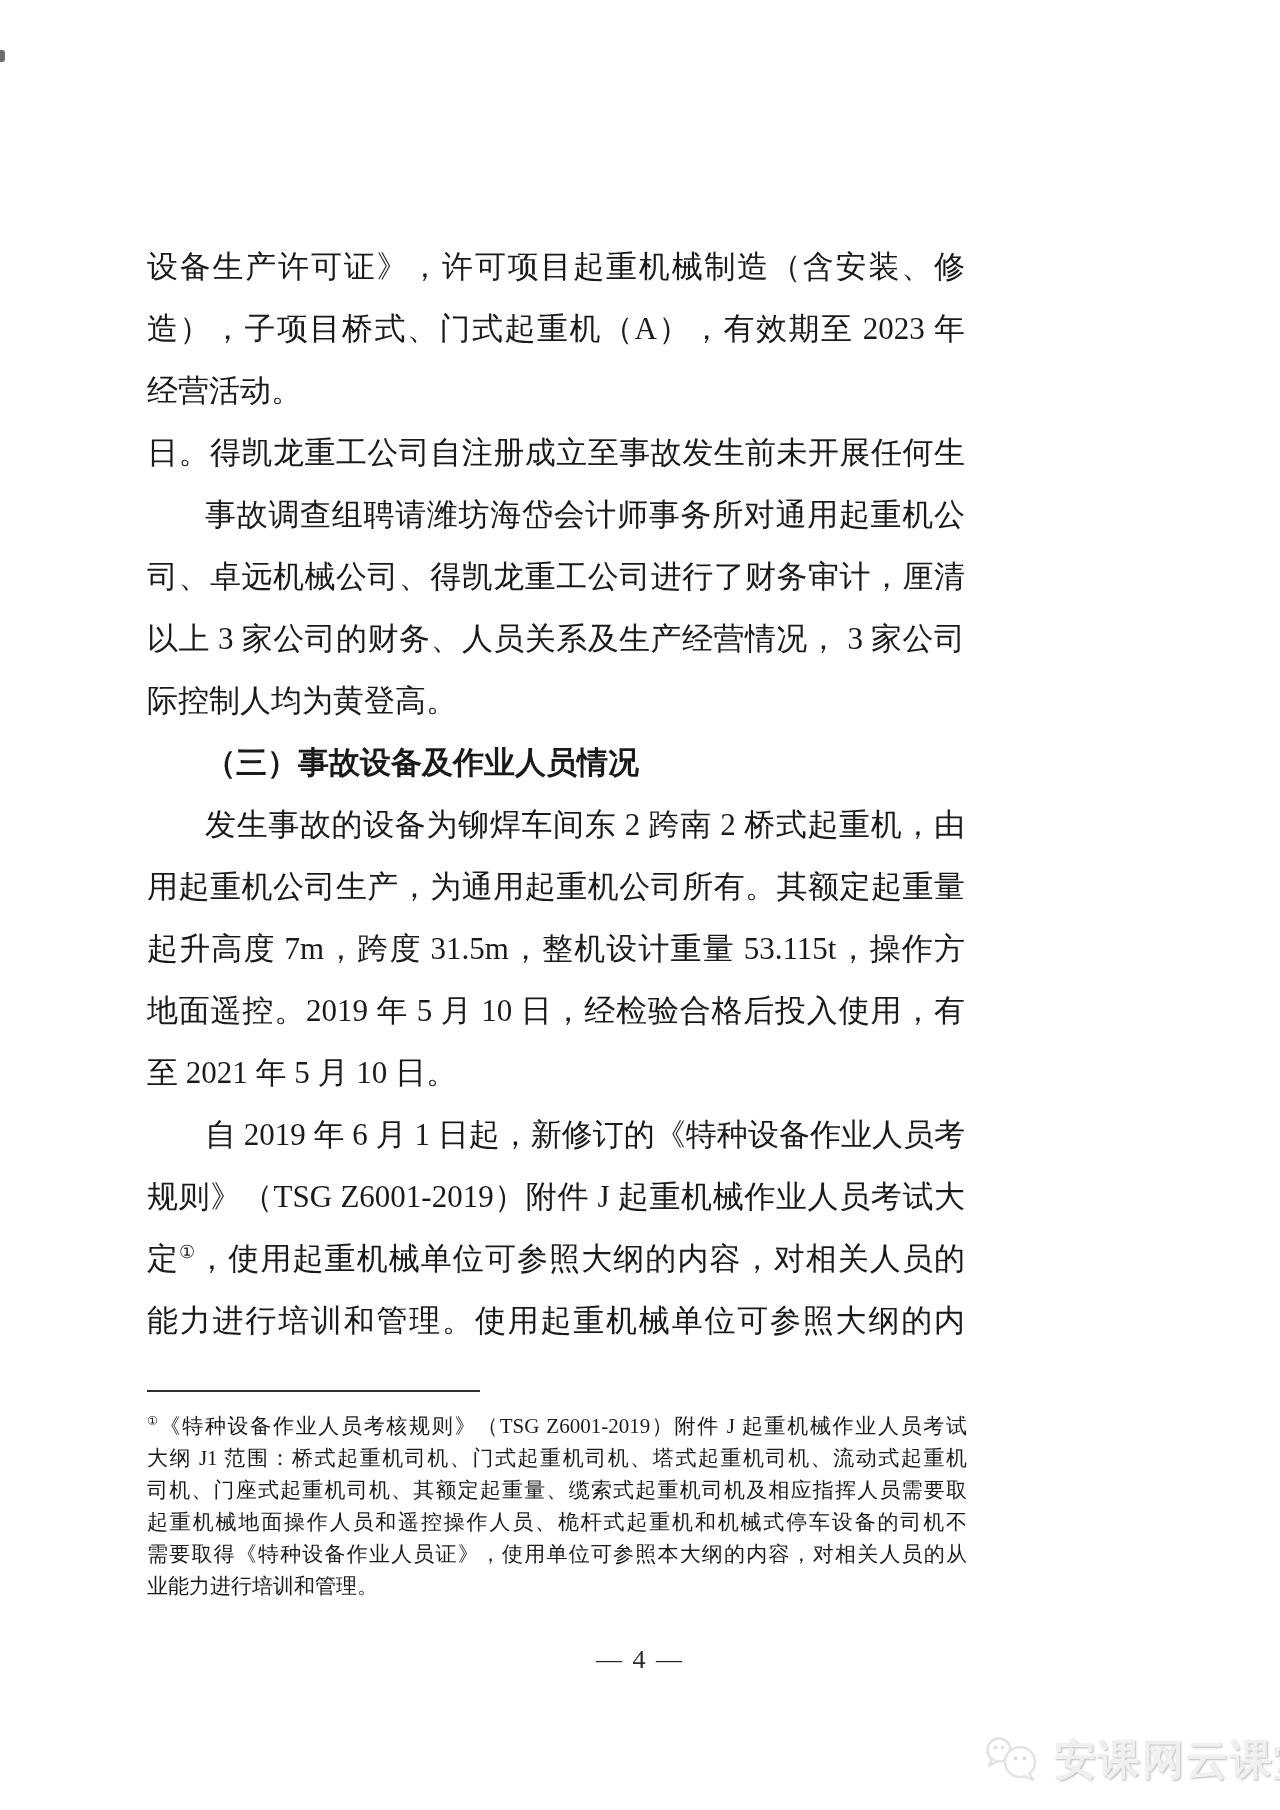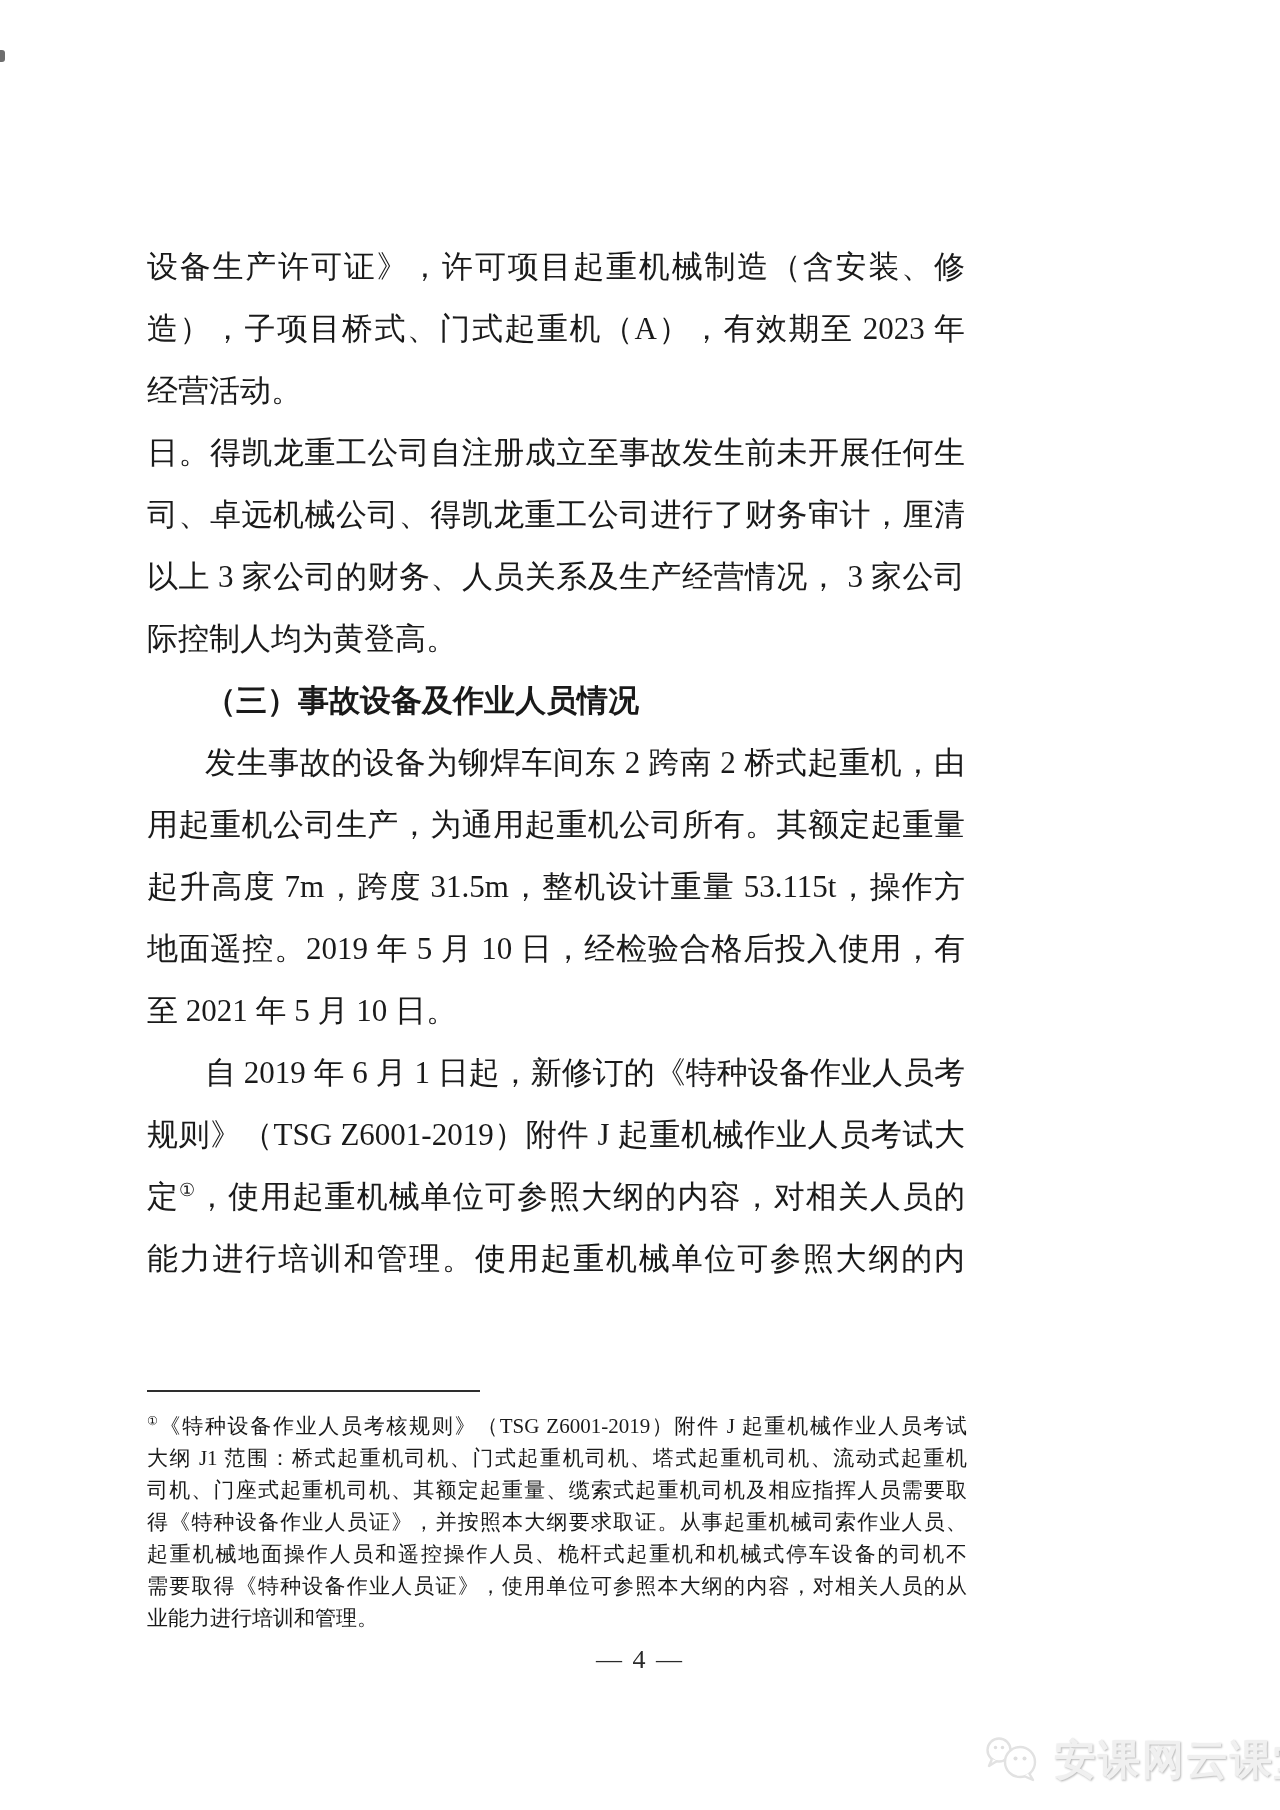--- a/index.html
+++ b/index.html
@@ -69,20 +69,21 @@
 
 <div class="page">
 
   <div class="scan-speck"></div>
 
   <div class="body-text">
     <div class="line justify">设备生产许可证》，许可项目起重机械制造（含安装、修理、改</div>
     <div class="line justify">造），子项目桥式、门式起重机（A），有效期至 2023 年 11 月 6</div>
     <div class="line">经营活动。</div>
     <div class="line justify">日。得凯龙重工公司自注册成立至事故发生前未开展任何生产</div>
+    <div class="line justify indent">事故调查组聘请潍坊海岱会计师事务所对通用起重机公</div>
     <div class="line justify">司、卓远机械公司、得凯龙重工公司进行了财务审计，厘清了</div>
     <div class="line justify">以上 3 家公司的财务、人员关系及生产经营情况， 3 家公司实</div>
     <div class="line">际控制人均为黄登高。</div>
     <div class="line heading indent">（三）事故设备及作业人员情况</div>
     <div class="line justify indent">发生事故的设备为铆焊车间东 2 跨南 2 桥式起重机，由通</div>
     <div class="line justify">用起重机公司生产，为通用起重机公司所有。其额定起重量 50t，</div>
     <div class="line justify">起升高度 7m，跨度 31.5m，整机设计重量 53.115t，操作方式为</div>
     <div class="line justify">地面遥控。2019 年 5 月 10 日，经检验合格后投入使用，有效期</div>
     <div class="line">至 2021 年 5 月 10 日。</div>
     <div class="line justify indent">自 2019 年 6 月 1 日起，新修订的《特种设备作业人员考核</div>
@@ -90,21 +91,20 @@
     <div class="line justify"><span>定</span><sup class="fn-ref">①</sup><span>，使用起重机械单位可参照大纲的内容，对相关人员的从业</span></div>
     <div class="line justify">能力进行培训和管理。使用起重机械单位可参照大纲的内容、</div>
   </div>
 
   <div class="footnote-sep"></div>
 
   <div class="footnote">
     <div class="fn-line justify"><sup class="fn-ref">①</sup><span>《特种设备作业人员考核规则》（TSG Z6001-2019）附件 J 起重机械作业人员考试</span></div>
     <div class="fn-line justify">大纲 J1 范围：桥式起重机司机、门式起重机司机、塔式起重机司机、流动式起重机</div>
     <div class="fn-line justify">司机、门座式起重机司机、其额定起重量、缆索式起重机司机及相应指挥人员需要取</div>
-    <div class="fn-line justify">得《特种设备作业人员证》，并按照本大纲要求取证。从事起重机械司索作业人员、</div>
     <div class="fn-line justify">起重机械地面操作人员和遥控操作人员、桅杆式起重机和机械式停车设备的司机不</div>
     <div class="fn-line justify">需要取得《特种设备作业人员证》，使用单位可参照本大纲的内容，对相关人员的从</div>
     <div class="fn-line">业能力进行培训和管理。</div>
   </div>
 
   <div class="page-number">— 4 —</div>
 
   <div class="watermark">
     <span class="wm-icon">
       <svg width="62" height="50" viewBox="0 0 62 50">

